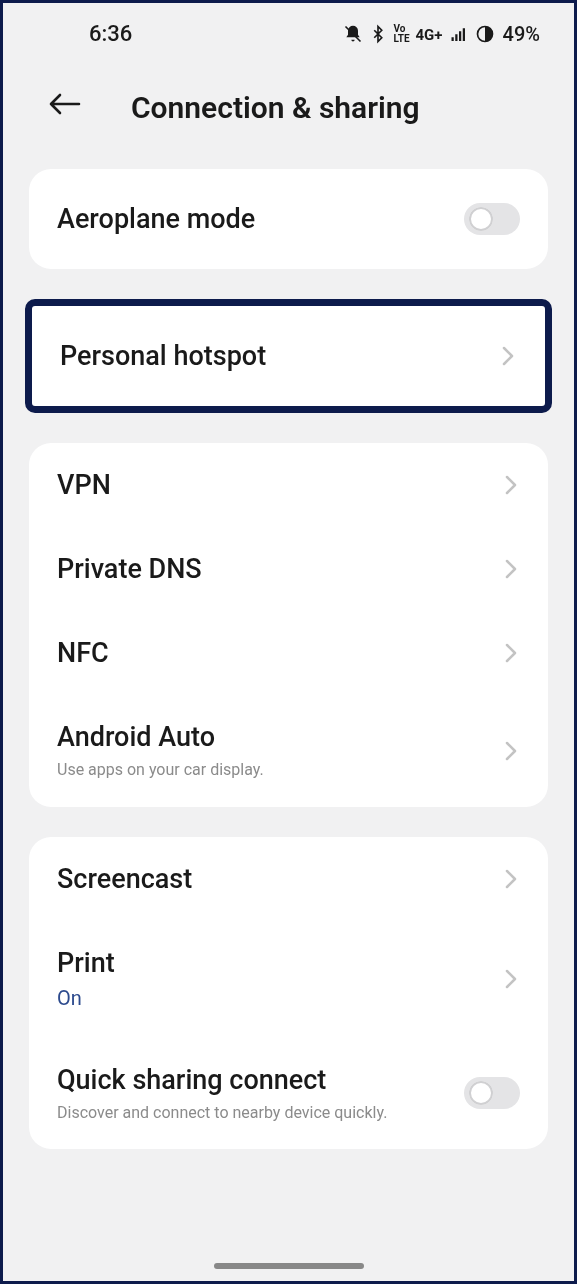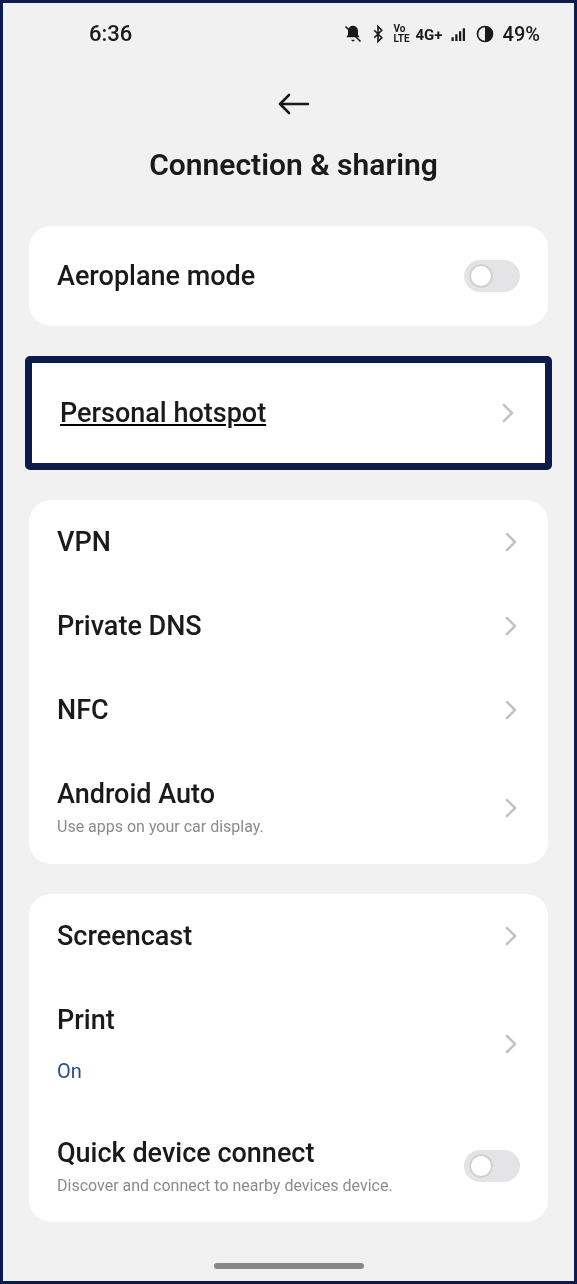--- a/index.html
+++ b/index.html
@@ -3,33 +3,33 @@
   <meta charset="utf-8">
   <style>
     * { margin: 0; padding: 0; box-sizing: border-box; font-family: -apple-system, BlinkMacSystemFont, 'Segoe UI', Roboto, sans-serif; }
     body { width: 577px; height: 1284px; background: #f1f1f2; border: 3px solid #0d1b4c; position: relative; overflow: hidden; }
 
     .status-bar { display: flex; justify-content: space-between; align-items: center; padding: 18px 34px 8px 86px; font-size: 22px; font-weight: 500; color: #1a1a1a; }
     .status-right { display: flex; align-items: center; gap: 8px; font-size: 20px; }
     .status-icons { display: flex; align-items: flex-end; gap: 6px; }
     .si { display: inline-flex; align-items: center; justify-content: center; }
 
-    .header { display: flex; align-items: center; gap: 29px; padding: 36px 34px 44px 44px; flex-direction: column; }
+    .header { display: flex; gap: 48px; padding: 36px 34px 44px 44px; }
     .back-arrow { width: 36px; height: 28px; display: flex; align-items: center; justify-content: center; cursor: pointer; }
     .header-title { font-size: 30px; font-weight: 600; color: #1a1a1a; }
 
     .card { background: #fff; border-radius: 22px; margin: 0 26px 30px 26px; padding: 0; }
-    .highlight { border: 7px solid #0d1b4c; border-radius: 5px; margin: 0 22px 30px 22px; text-decoration: underline; }
+    .highlight { border: 7px solid #0d1b4c; border-radius: 10px; margin: 0 22px 30px 22px; }
 
     .row { display: flex; align-items: center; justify-content: space-between; padding: 26px 28px; cursor: pointer; }
     .row.tall { padding: 34px 28px; gap: 45px; }
     .row-text { display: flex; flex-direction: column; gap: 6px; flex:1; }
     .row-title { font-size: 27px; font-weight: 500; color: #1a1a1a; }
     .row-sub { font-size: 16px; color: #8b8b8b; line-height: 1.35; }
-    .row-sub.blue { color: #2c4a8d; font-size: 20px; margin-top: 16px; }
+    .row-sub.blue { color: #2c4a8d; font-size: 20px; }
 
     .toggle { width: 56px; height: 32px; background: #e4e4e6; border-radius: 16px; position: relative; flex-shrink: 0; }
     .toggle-knob { width: 24px; height: 24px; background: #fff; border-radius: 50%; position: absolute; top: 4px; left: 5px; box-shadow: inset 0 0 0 2px #d0d0d2; }
 
     .chevron { width: 18px; height: 28px; display: flex; align-items: center; justify-content: center; flex-shrink: 0; opacity: 0.35; }
 
     .home-indicator { position: absolute; bottom: 12px; left: 50%; transform: translateX(-50%); width: 150px; height: 6px; background: #888; border-radius: 3px; }
   </style>
 </head>
 <body>
@@ -161,22 +161,22 @@
       <div class="row-sub blue">On</div>
     </div>
     <div class="chevron">
         <svg width="14" height="22" viewBox="0 0 14 22">
           <path fill="none" stroke="#555" stroke-width="2.5" stroke-linecap="round" stroke-linejoin="round" d="M3 3l8 8-8 8"></path>
         </svg>
       </div>
   </div>
   <div class="row">
     <div class="row-text" style="max-width:380px;">
-      <div class="row-title">Quick device connect</div>
-      <div class="row-sub">Discover and connect to nearby devices device.</div>
+      <div class="row-title">Quick sharing connect</div>
+      <div class="row-sub">Discover and connect to nearby device quickly.</div>
     </div>
     <div class="toggle">
         <div class="toggle-knob"></div>
       </div>
   </div>
 </div>
 
 <div class="home-indicator"></div>
 
 </body></html>

